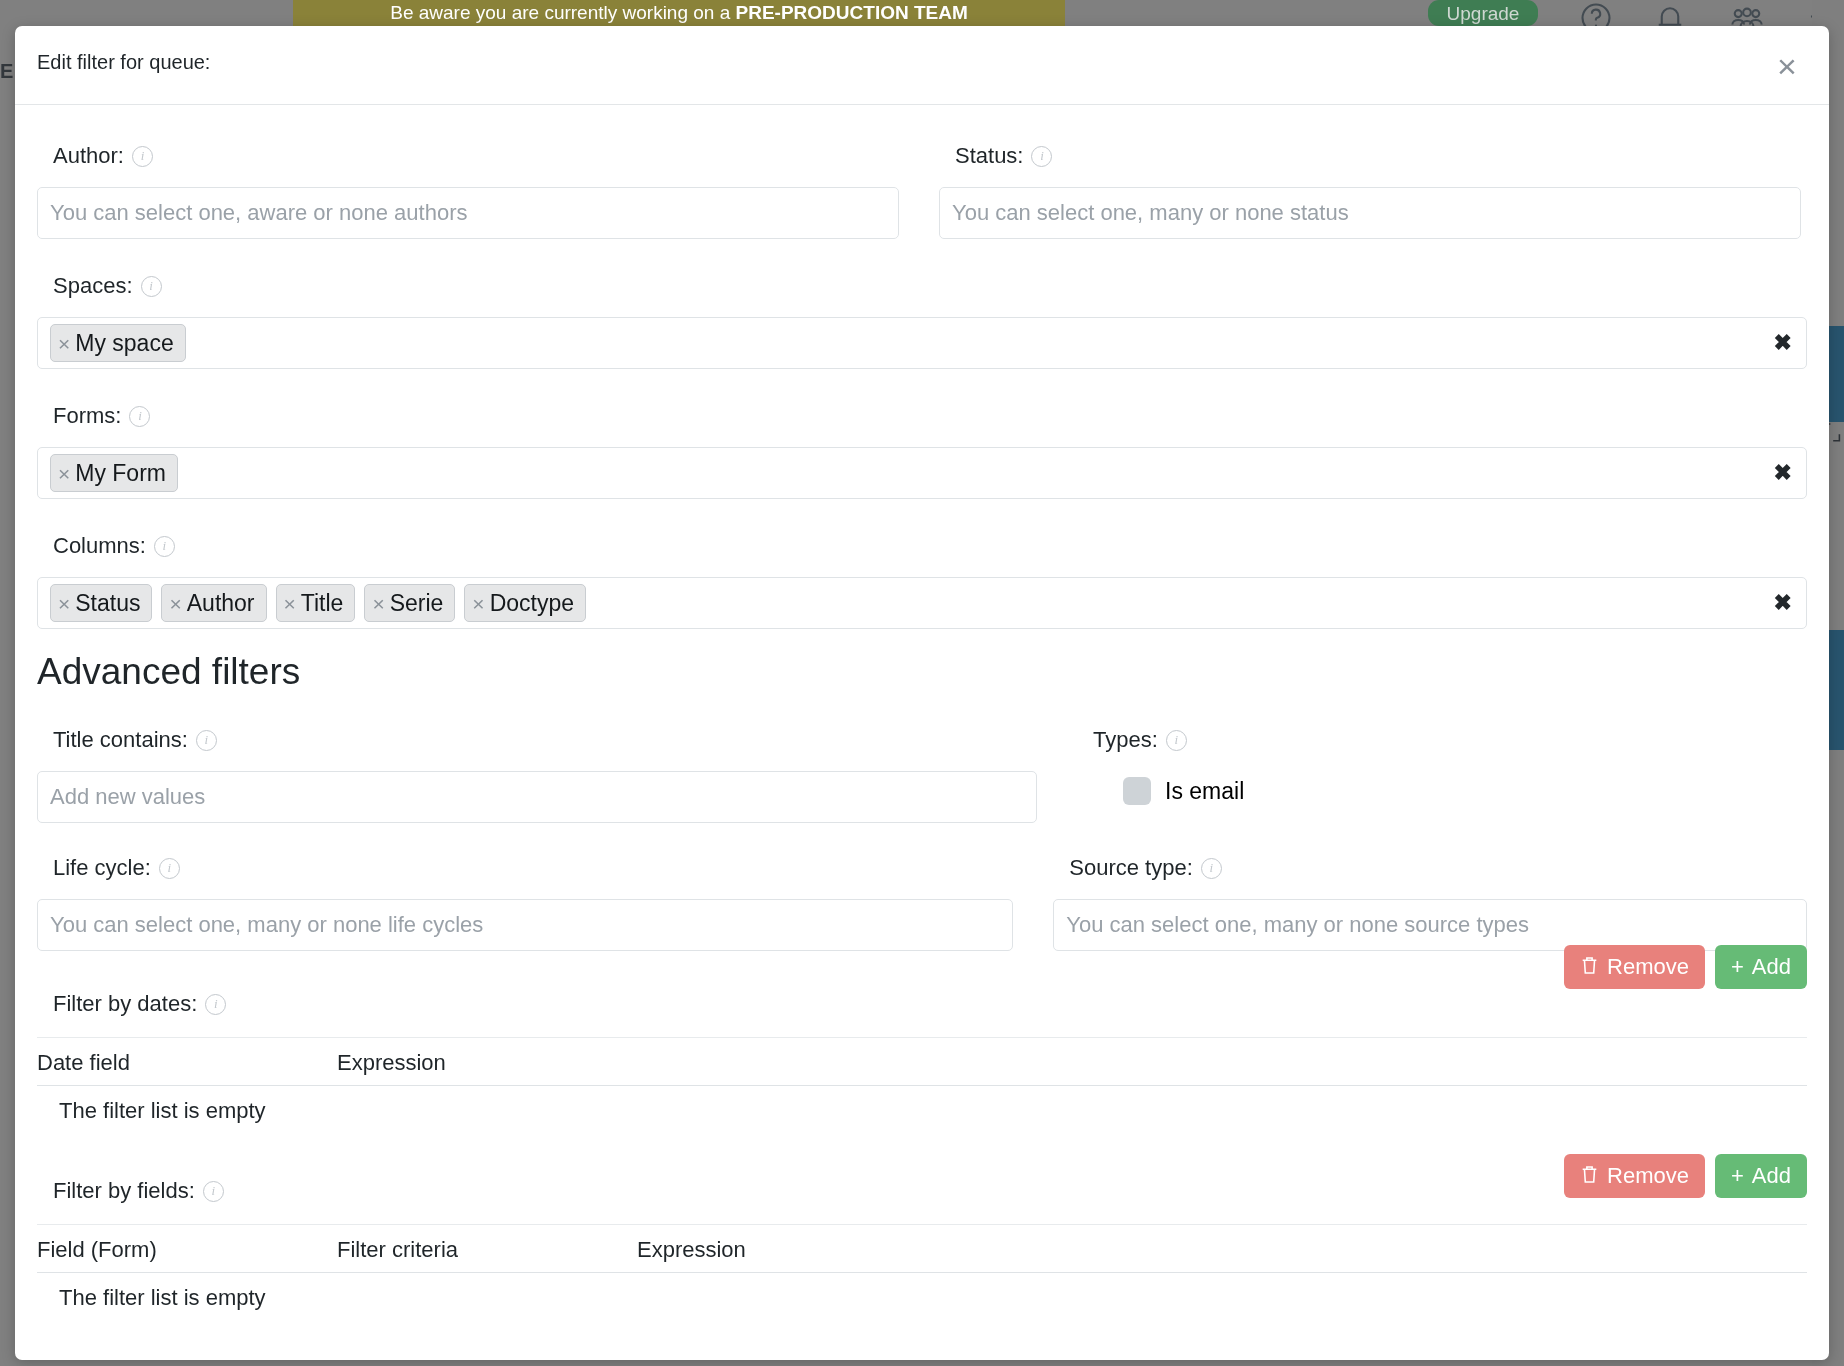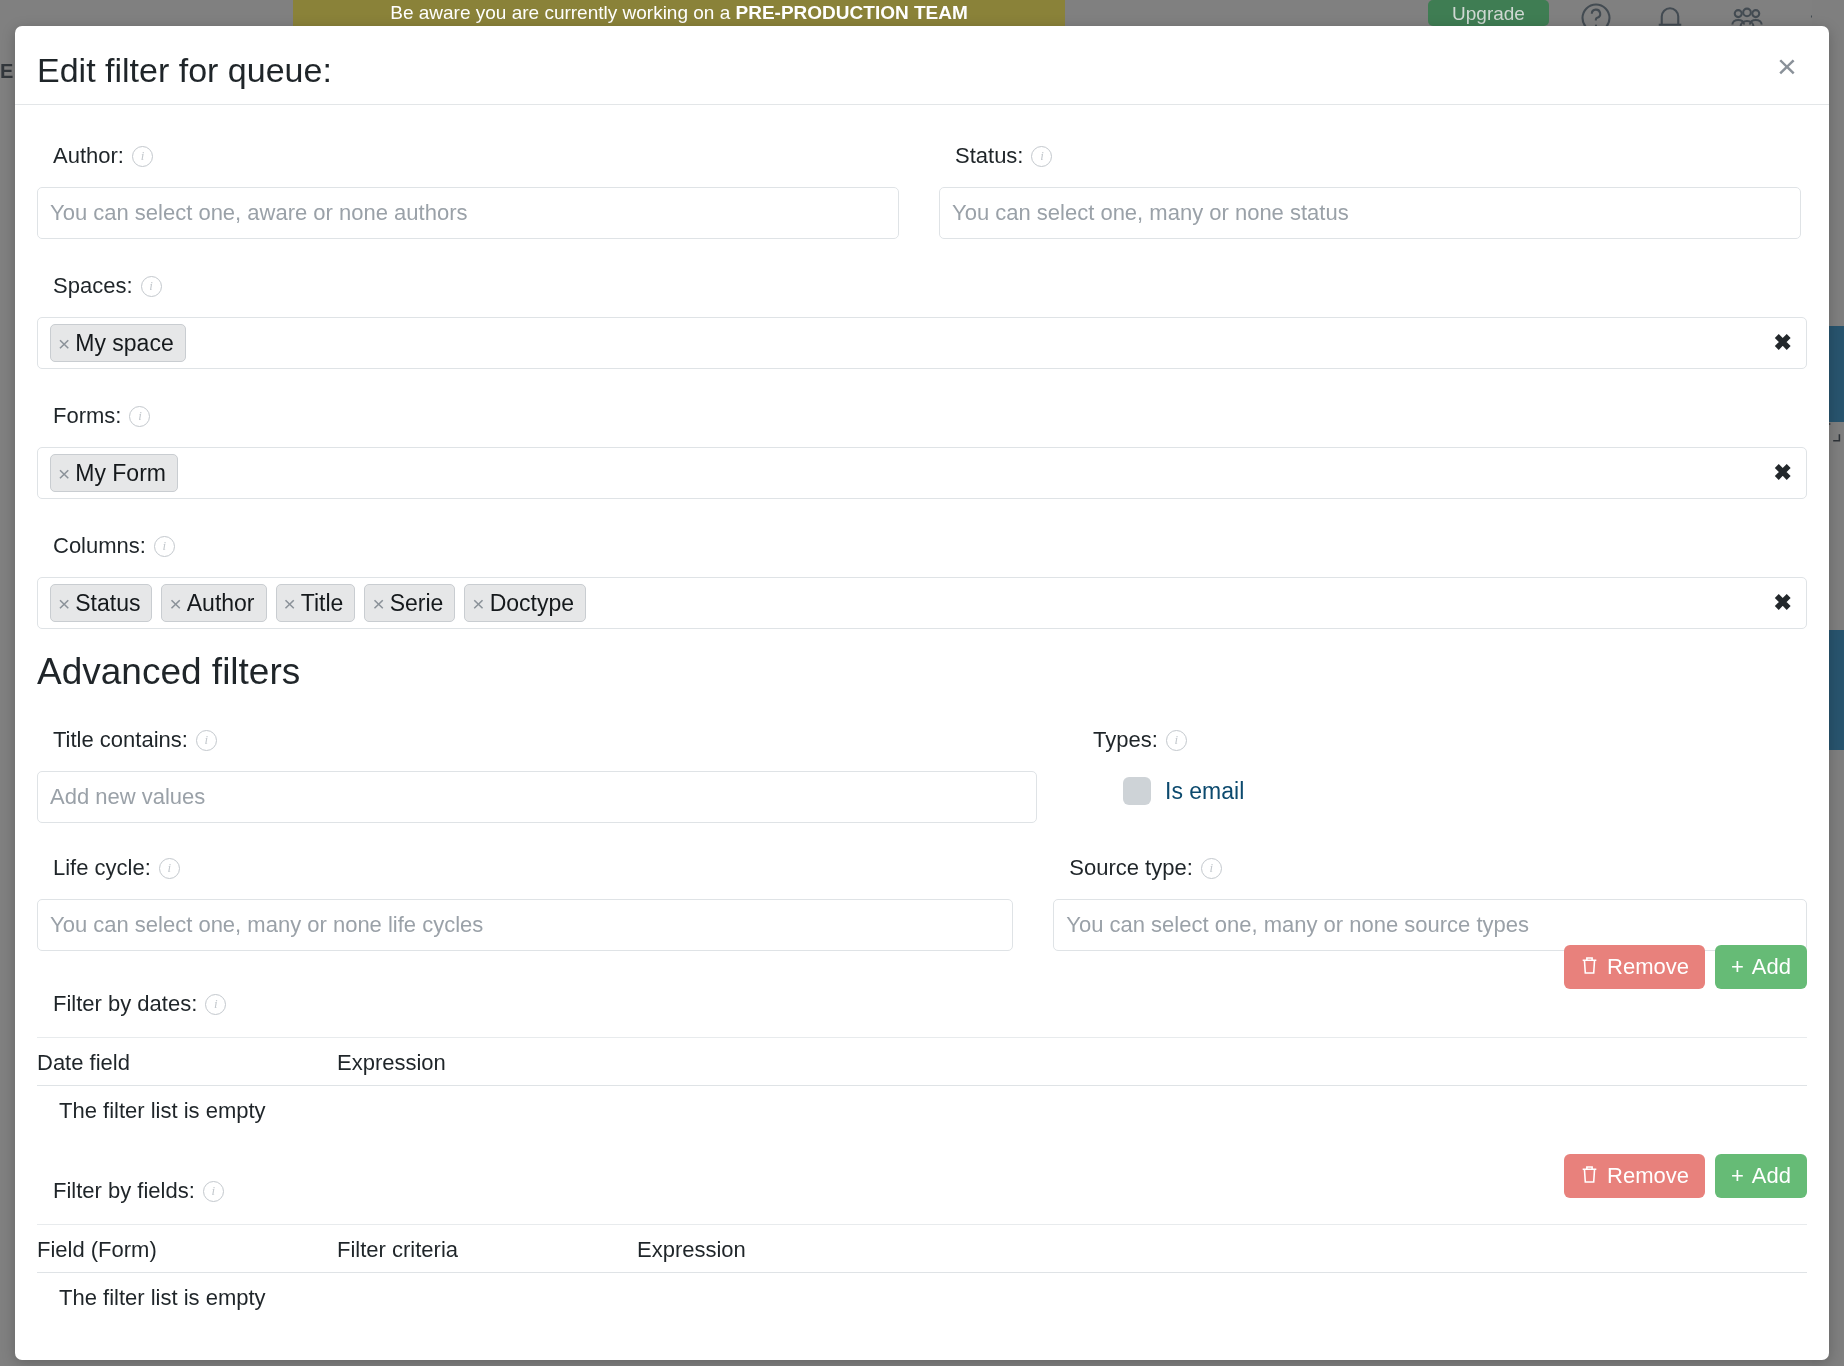--- a/index.html
+++ b/index.html
@@ -30,24 +30,24 @@
     line-height: 26px;
     text-align: center;
     white-space: nowrap;
     overflow: hidden;
   }
   .bg-banner b { font-weight: bold; }
   .bg-upgrade {
     position: absolute;
     left: 1428px;
     top: 0px;
-    width: 121px;
+    width: 110px;
     height: 26px;
     background: #3f7d53;
-    border-radius: 5px;
+    border-radius: 11px;
     color: #cfd8d2;
     font-size: 19px;
     line-height: 28px;
     text-align: center;
     overflow: hidden;
   }
   .bg-topicon {
     position: absolute;
     top: 0px;
     color: #2f3a43;
@@ -99,21 +99,21 @@
   .modal-header {
     position: relative;
     height: 79px;
     border-bottom: 1px solid #e3e6e8;
     box-sizing: border-box;
   }
   .modal-title {
     position: absolute;
     left: 22px;
     top: 25px;
-    font-size: 34px;
+    font-size: 20px;
     color: #1f2529;
   }
   .modal-close {
     position: absolute;
     right: 24px;
     top: 22px;
     width: 36px;
     height: 36px;
     color: #8a9199;
     font-size: 34px;
@@ -227,21 +227,21 @@
   .checkbox {
     width: 28px;
     height: 28px;
     border-radius: 6px;
     background: #ced3d7;
     flex: none;
     cursor: pointer;
   }
   .checkrow span.cb-label {
     font-size: 23px;
-    color: #0c4a6e;
+    color: #000000;
   }
 
   
   .btn {
     border: none;
     border-radius: 6px;
     color: #fff;
     font-size: 22px;
     font-family: "Liberation Sans", sans-serif;
     height: 44px;

